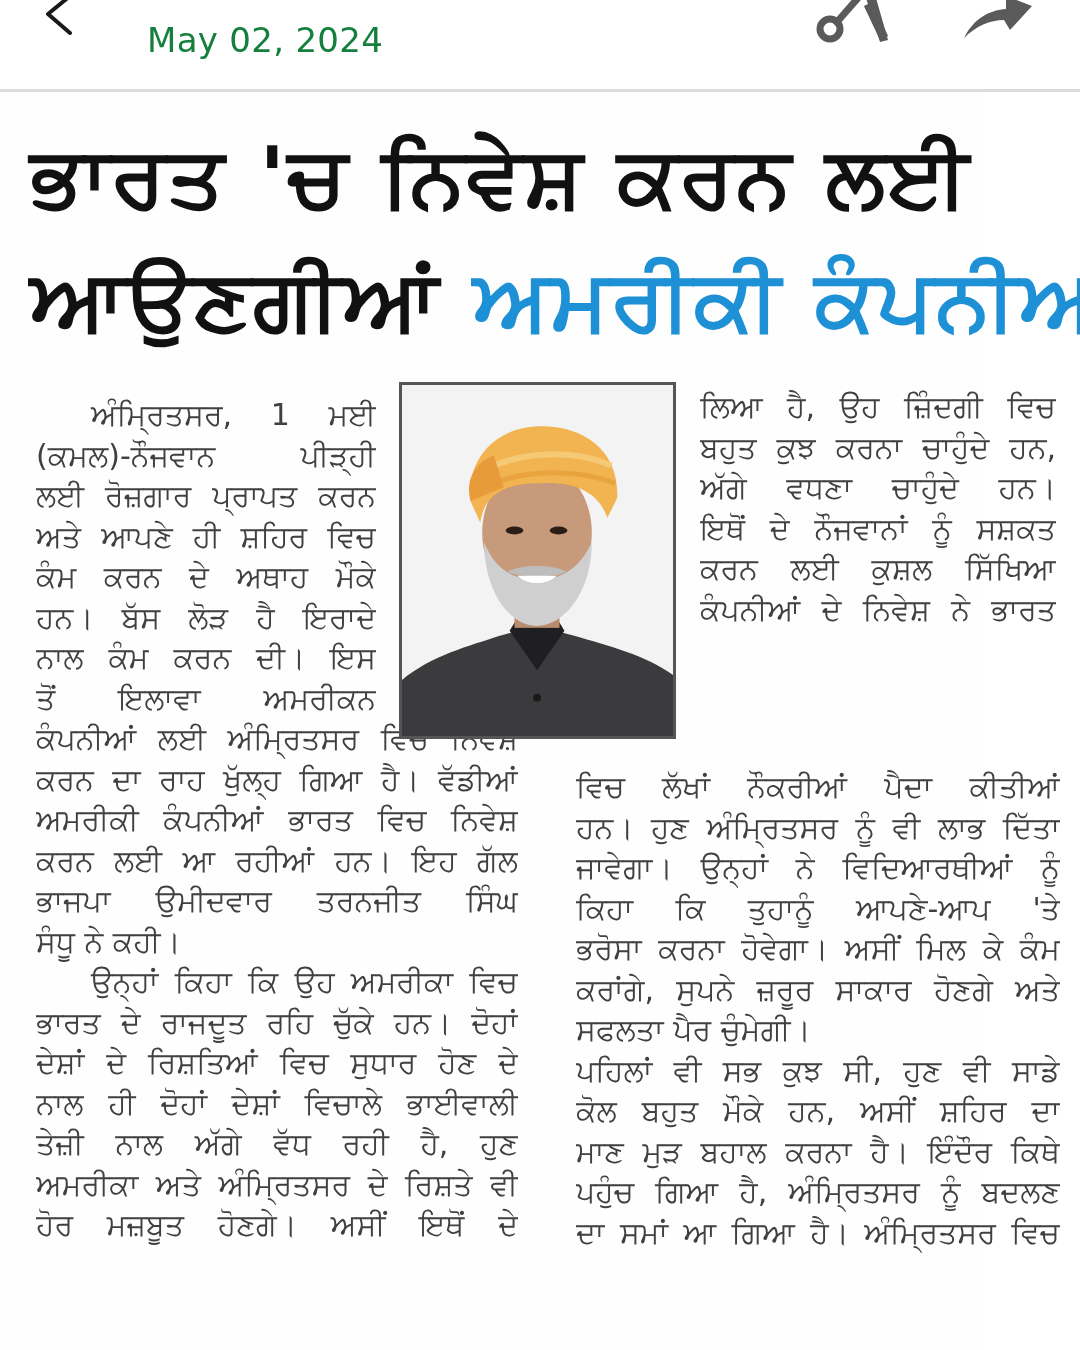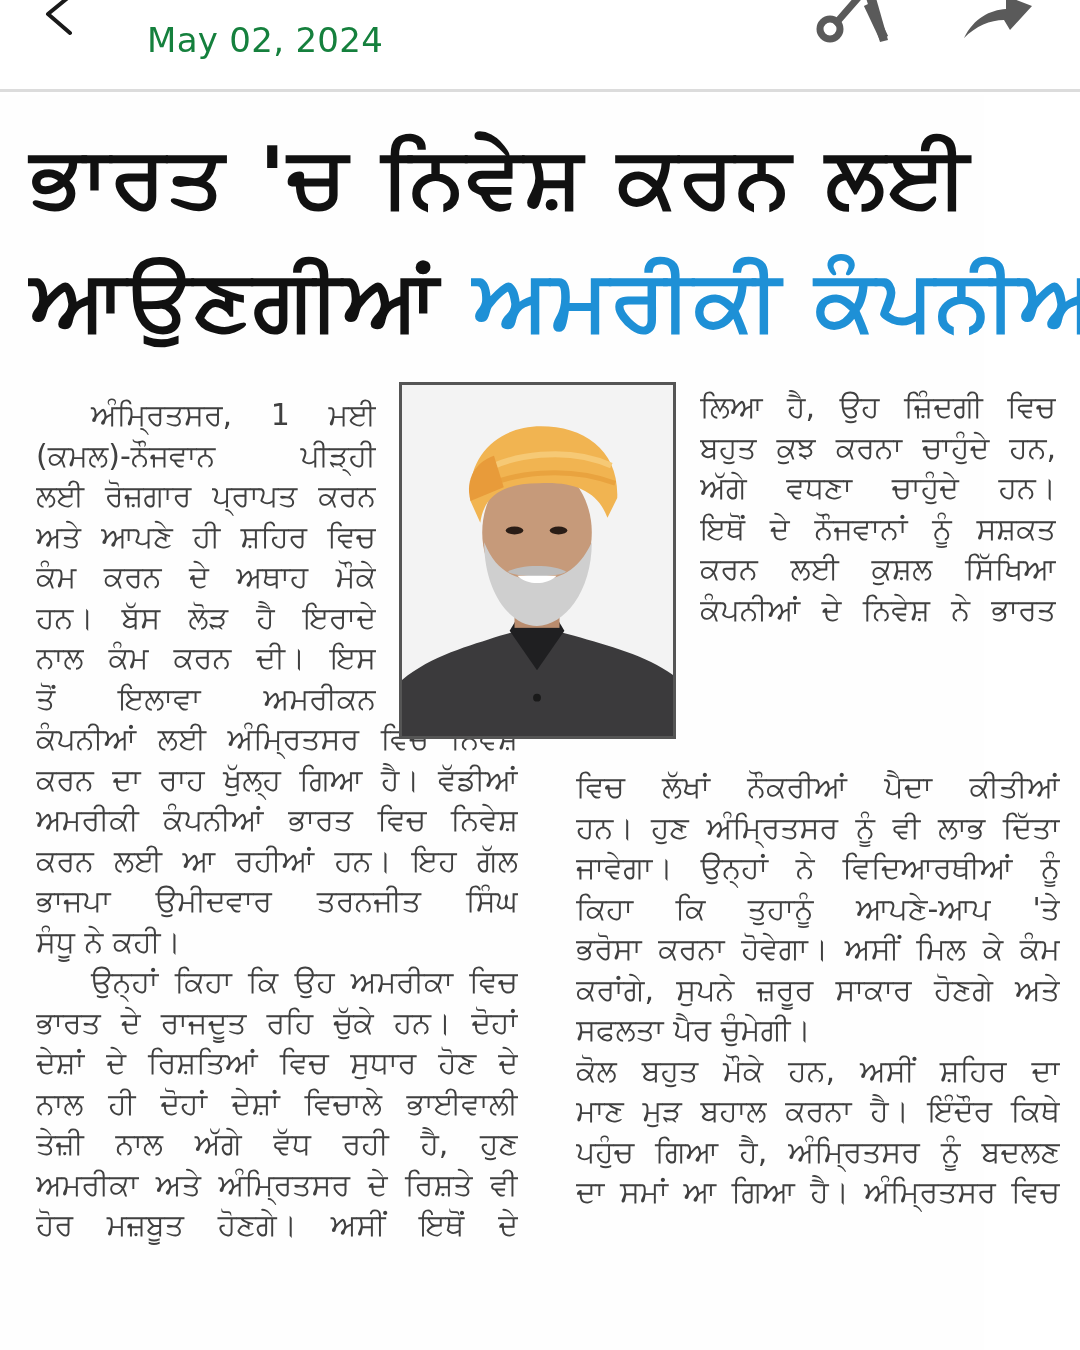--- a/index.html
+++ b/index.html
@@ -155,19 +155,20 @@
   </div>
 
   <div class="col col-b" style="top:624px;">
     <span class="ln">ਵਿਚ ਲੱਖਾਂ ਨੌਕਰੀਆਂ ਪੈਦਾ ਕੀਤੀਆਂ</span>
     <span class="ln">ਹਨ। ਹੁਣ ਅੰਮ੍ਰਿਤਸਰ ਨੂੰ ਵੀ ਲਾਭ ਦਿੱਤਾ</span>
     <span class="ln">ਜਾਵੇਗਾ। ਉਨ੍ਹਾਂ ਨੇ ਵਿਦਿਆਰਥੀਆਂ ਨੂੰ</span>
     <span class="ln">ਕਿਹਾ ਕਿ ਤੁਹਾਨੂੰ ਆਪਣੇ-ਆਪ 'ਤੇ</span>
     <span class="ln">ਭਰੋਸਾ ਕਰਨਾ ਹੋਵੇਗਾ। ਅਸੀਂ ਮਿਲ ਕੇ ਕੰਮ</span>
     <span class="ln">ਕਰਾਂਗੇ, ਸੁਪਨੇ ਜ਼ਰੂਰ ਸਾਕਾਰ ਹੋਣਗੇ ਅਤੇ</span>
     <span class="ln last">ਸਫਲਤਾ ਪੈਰ ਚੁੰਮੇਗੀ।</span>
+    <span class="ln">ਪਹਿਲਾਂ ਵੀ ਸਭ ਕੁਝ ਸੀ, ਹੁਣ ਵੀ ਸਾਡੇ</span>
     <span class="ln">ਕੋਲ ਬਹੁਤ ਮੌਕੇ ਹਨ, ਅਸੀਂ ਸ਼ਹਿਰ ਦਾ</span>
     <span class="ln">ਮਾਣ ਮੁੜ ਬਹਾਲ ਕਰਨਾ ਹੈ। ਇੰਦੌਰ ਕਿਥੇ</span>
     <span class="ln">ਪਹੁੰਚ ਗਿਆ ਹੈ, ਅੰਮ੍ਰਿਤਸਰ ਨੂੰ ਬਦਲਣ</span>
     <span class="ln">ਦਾ ਸਮਾਂ ਆ ਗਿਆ ਹੈ। ਅੰਮ੍ਰਿਤਸਰ ਵਿਚ</span>
   </div>
 
 </div>
 
 </body></html>

